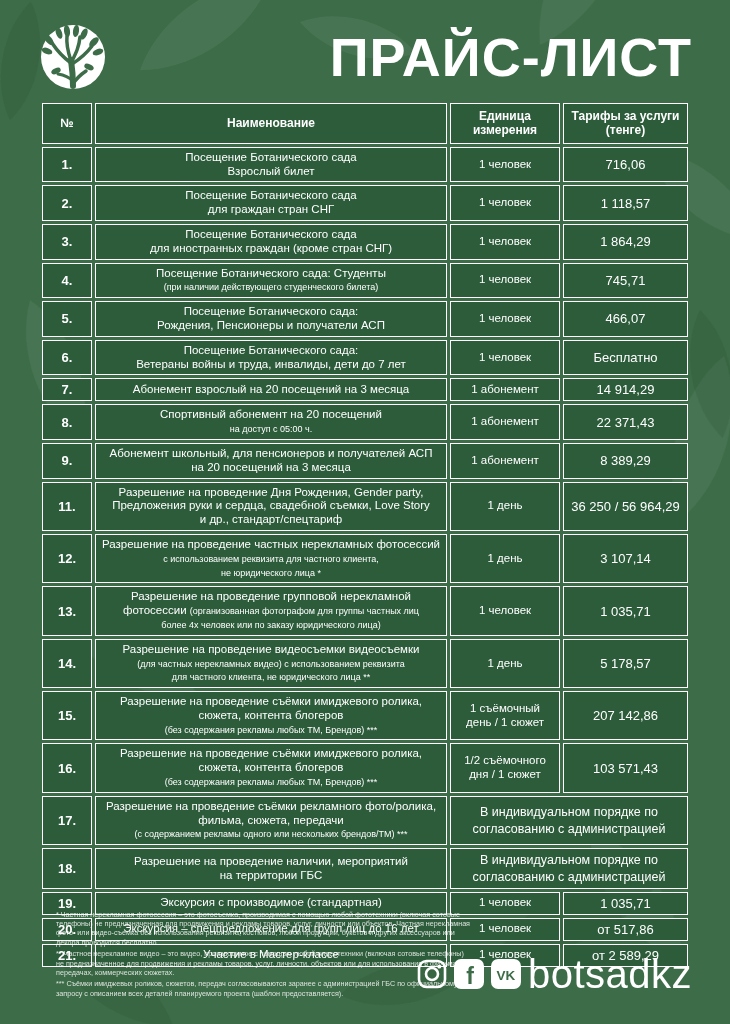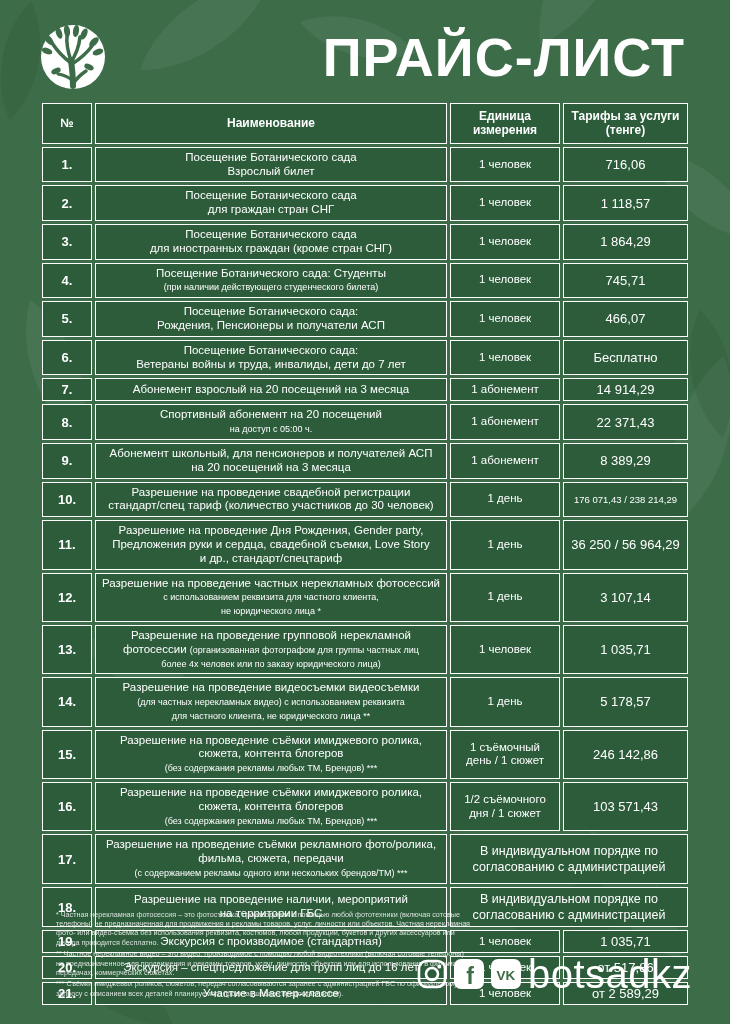--- a/index.html
+++ b/index.html
@@ -12,21 +12,21 @@
     font-family:"Liberation Sans",sans-serif;color:var(--text);
   }
   .page{position:relative;width:730px;height:1024px;overflow:hidden;}
   .bg-leaves{position:absolute;inset:0;pointer-events:none;}
   header{
     position:relative;display:flex;justify-content:space-between;align-items:center;
     padding:24px 38px 10px 40px;height:100px;
   }
   .logo{width:66px;height:66px;flex:0 0 auto;}
   h1{
-    margin:7px;font-size:54px;font-weight:bold;letter-spacing:1px;color:var(--text);
+    margin:0;font-size:54px;font-weight:bold;letter-spacing:1px;color:var(--text);
     line-height:1;white-space:nowrap;
   }
   table{
     position:relative;width:652px;margin:0 auto;table-layout:fixed;
     border-collapse:separate;border-spacing:3px 3px;
   }
   th,td{
     background:var(--cell);border:1.5px solid var(--border);
     text-align:center;vertical-align:middle;padding:3px 6px;color:var(--text);
   }
@@ -200,29 +200,20 @@
         <tr>
           <td class="num">9.</td>
           <td class="name">
             <div><span>Абонемент школьный, для пенсионеров и получателей АСП</span></div>
             <div><span>на 20 посещений на 3 месяца</span></div>
           </td>
           <td class="unit">1 абонемент</td>
           <td class="tariff">8 389,29</td>
         </tr>
         <tr>
-          <td class="num">10.</td>
-          <td class="name">
-            <div><span>Разрешение на проведение свадебной регистрации</span></div>
-            <div><span>стандарт/спец тариф (количество участников до 30 человек)</span></div>
-          </td>
-          <td class="unit">1 день</td>
-          <td class="tariff smt">176 071,43 / 238 214,29</td>
-        </tr>
-        <tr>
           <td class="num">11.</td>
           <td class="name">
             <div><span>Разрешение на проведение Дня Рождения, Gender party,</span></div>
             <div><span>Предложения руки и сердца, свадебной съемки, Love Story</span></div>
             <div><span>и др., стандарт/спецтариф</span></div>
           </td>
           <td class="unit">1 день</td>
           <td class="tariff">36 250 / 56 964,29</td>
         </tr>
         <tr>
@@ -256,21 +247,21 @@
           <td class="tariff">5 178,57</td>
         </tr>
         <tr>
           <td class="num">15.</td>
           <td class="name">
             <div><span>Разрешение на проведение съёмки имиджевого ролика,</span></div>
             <div><span>сюжета, контента блогеров</span></div>
             <div><span class="sm">(без содержания рекламы любых ТМ, Брендов) ***</span></div>
           </td>
           <td class="unit">1 съёмочный день / 1 сюжет</td>
-          <td class="tariff">246 142,86</td>
+          <td class="tariff">207 142,86</td>
         </tr>
         <tr>
           <td class="num">16.</td>
           <td class="name">
             <div><span>Разрешение на проведение съёмки имиджевого ролика,</span></div>
             <div><span>сюжета, контента блогеров</span></div>
             <div><span class="sm">(без содержания рекламы любых ТМ, Брендов) ***</span></div>
           </td>
           <td class="unit">1/2 съёмочного дня / 1 сюжет</td>
           <td class="tariff">103 571,43</td>

